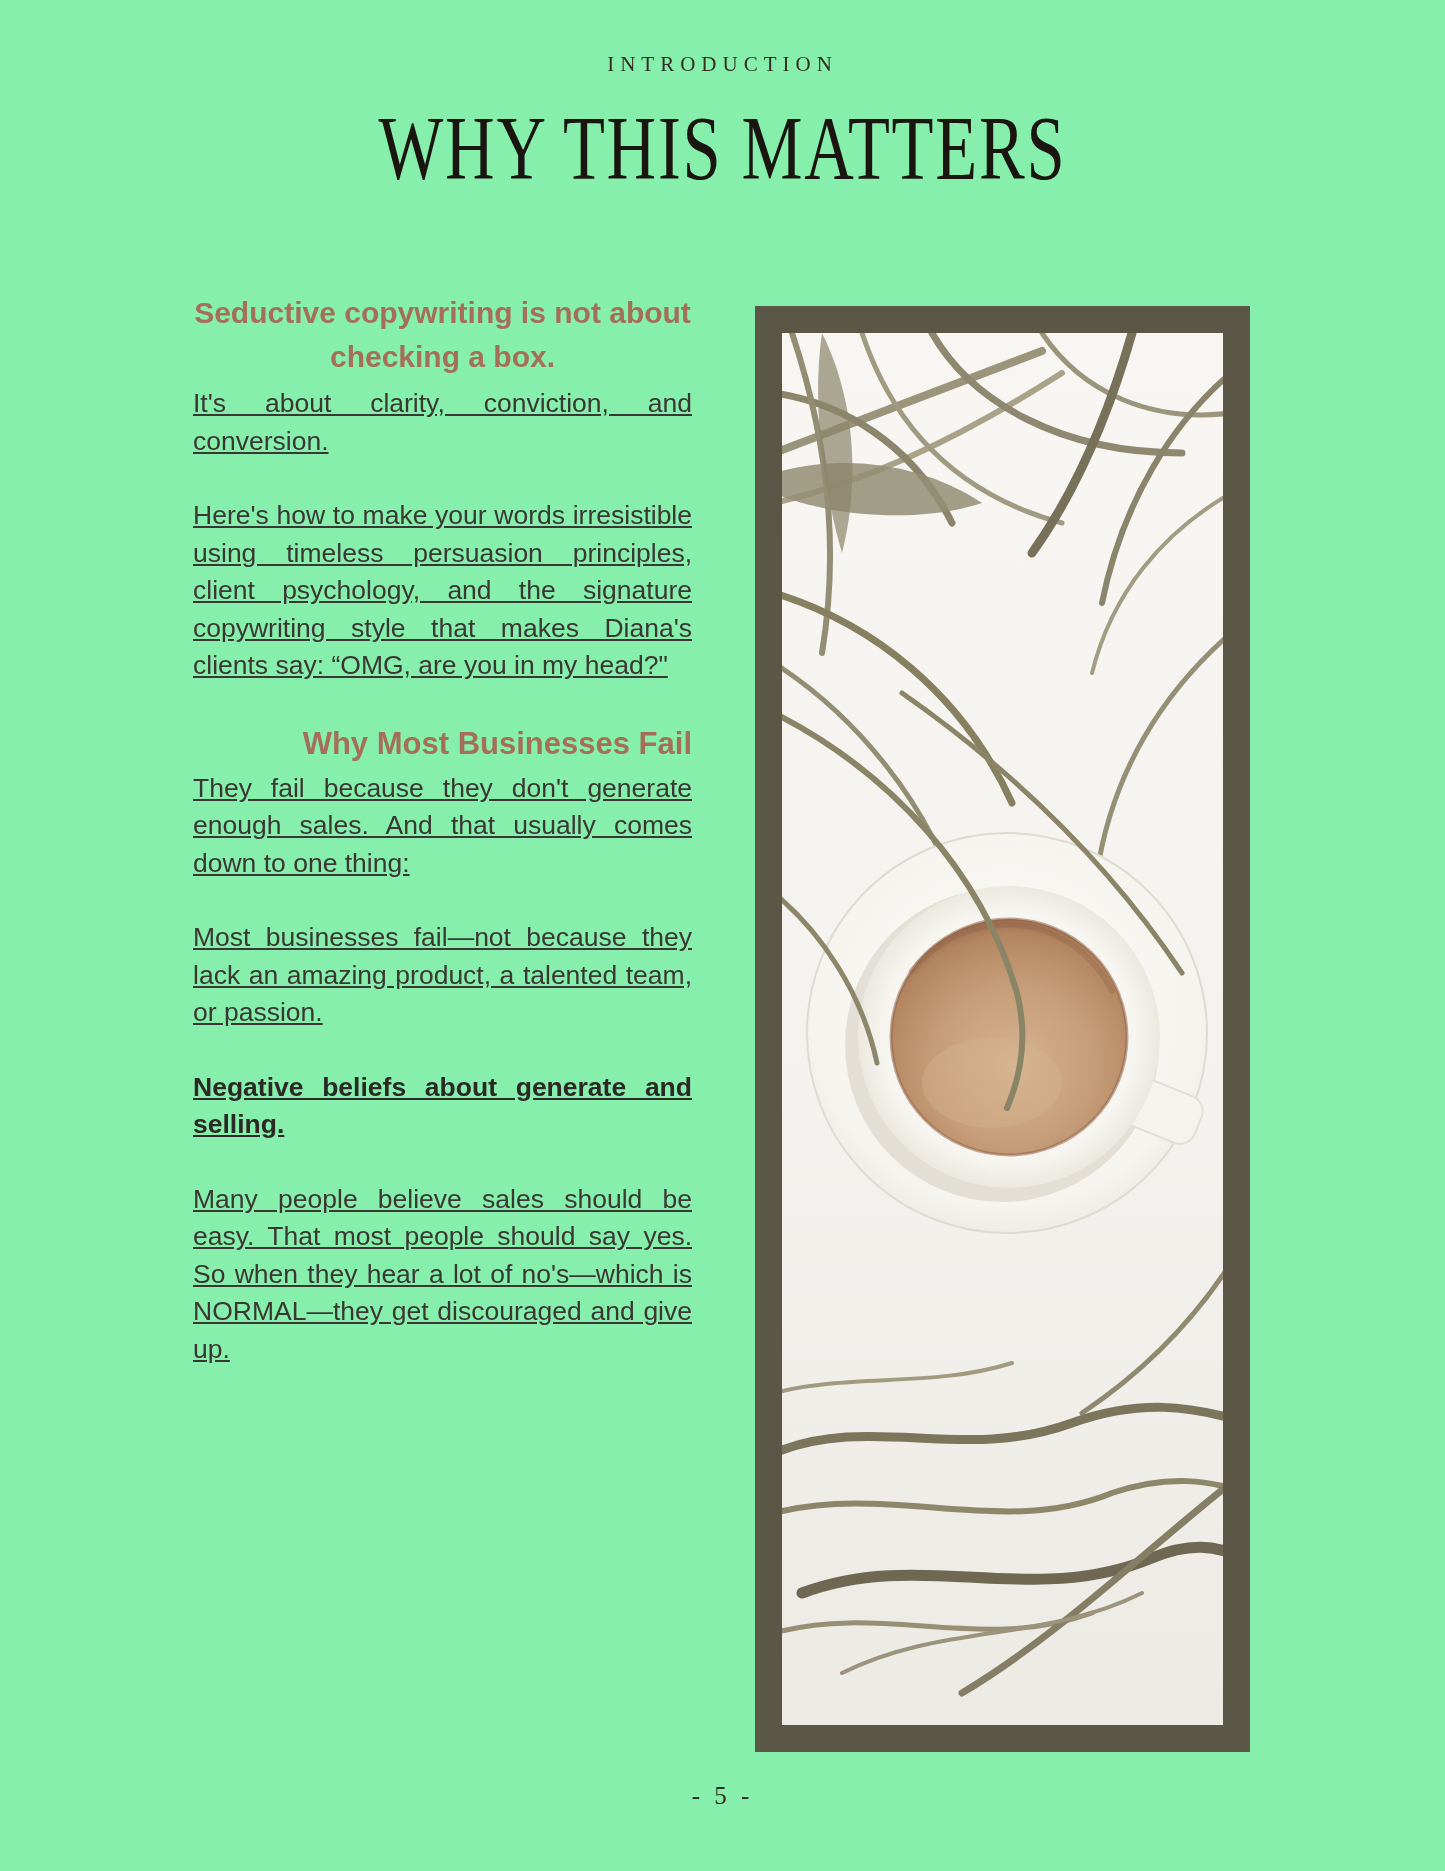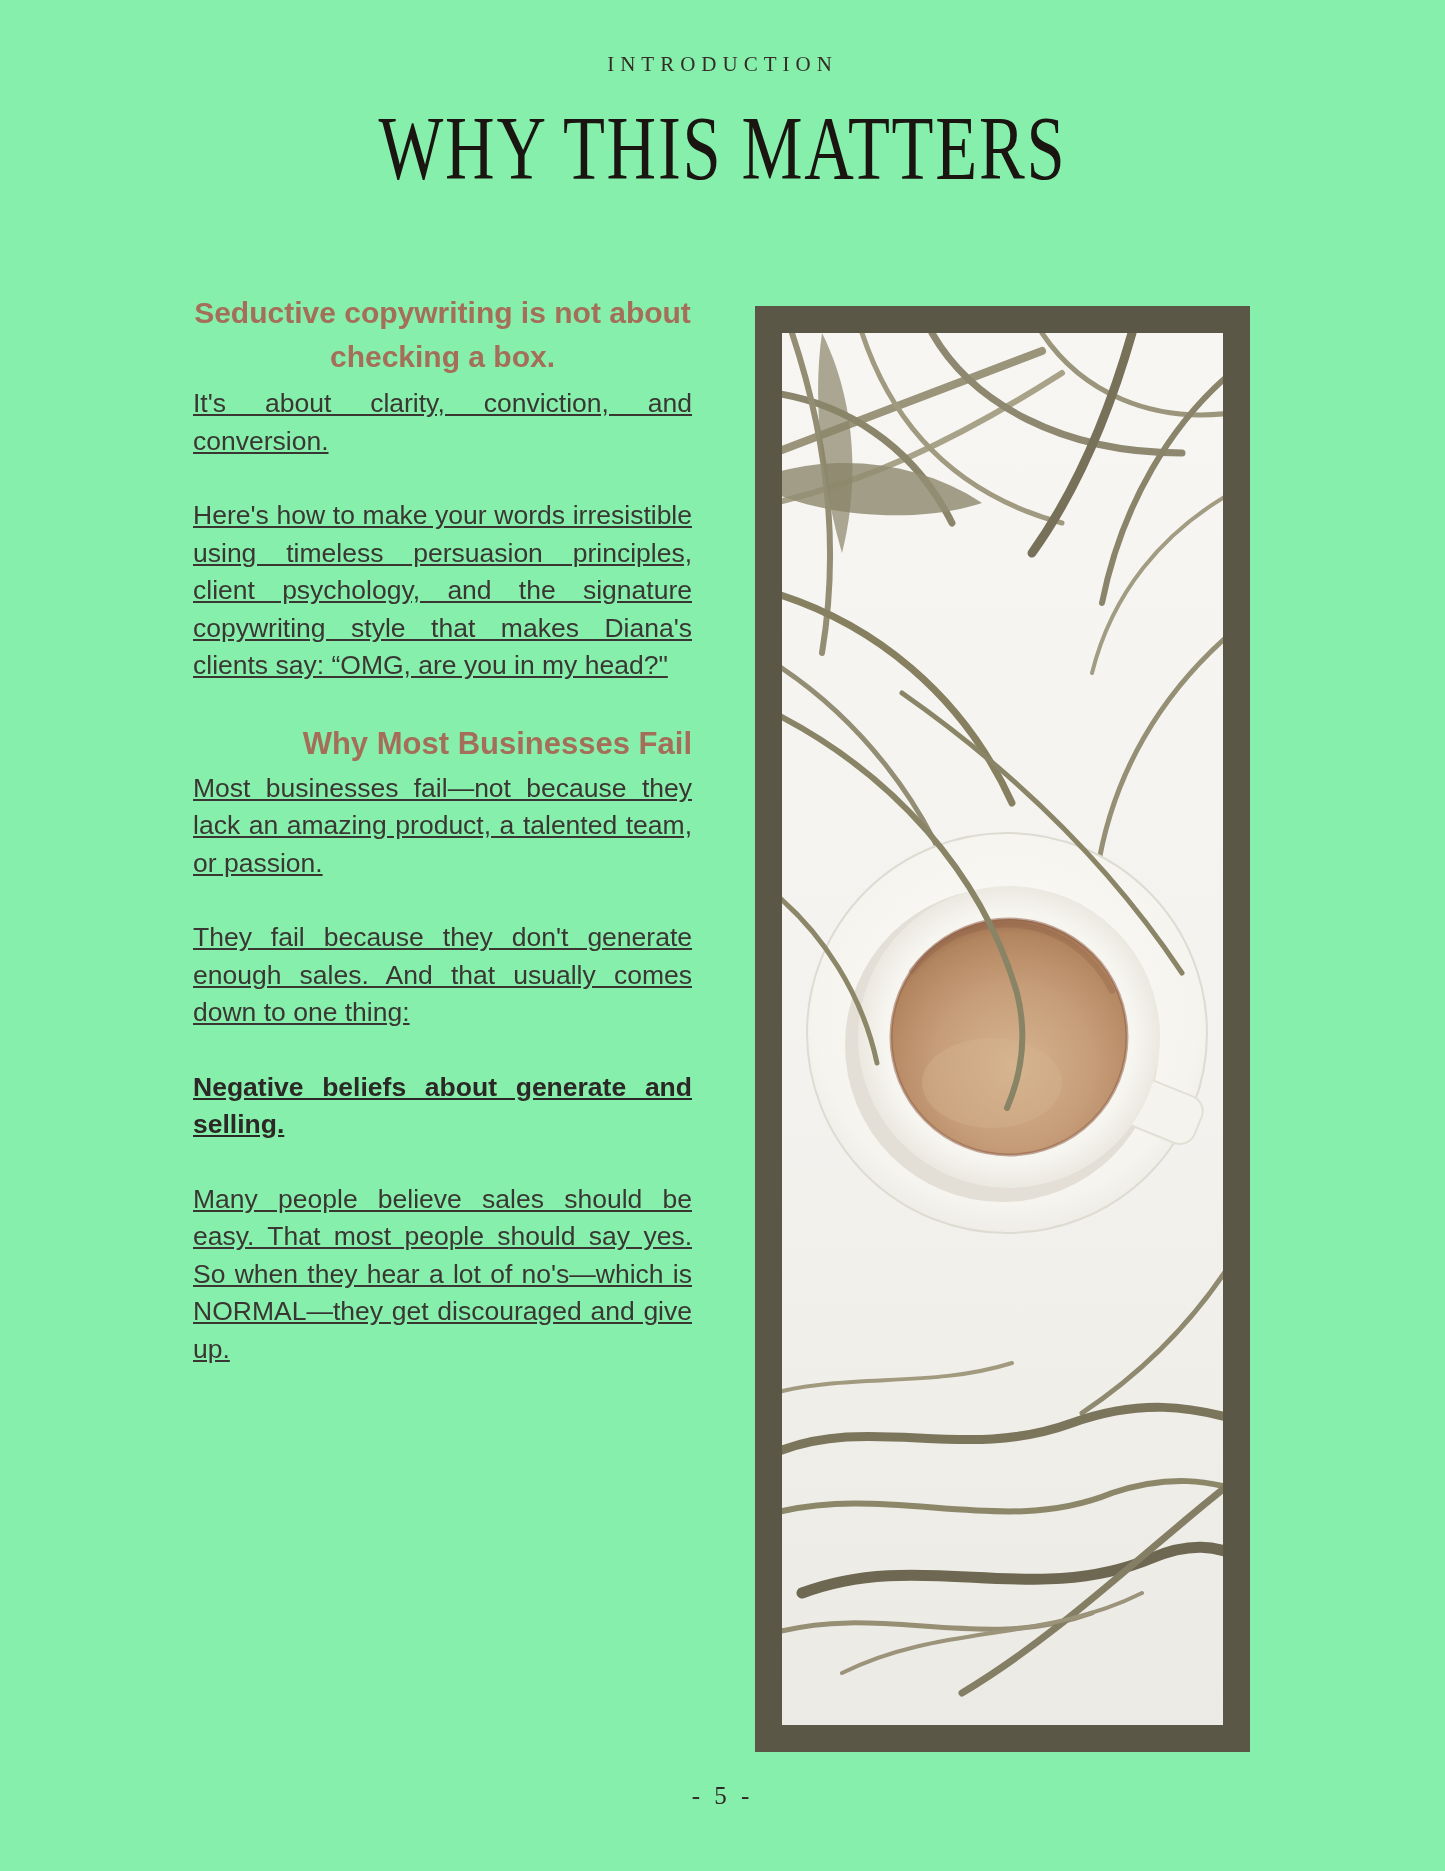--- a/index.html
+++ b/index.html
@@ -57,22 +57,22 @@
 
   <div class="eyebrow">INTRODUCTION</div>
 
   <div class="title">WHY THIS MATTERS</div>
 
   <div class="text-col">
     <h2 class="lead-heading">Seductive copywriting is not about checking a box.</h2>
     <p>It's about clarity, conviction, and conversion.</p>
     <p>Here's how to make your words irresistible using timeless persuasion principles, client psychology, and the signature copywriting style that makes Diana's clients say: “OMG, are you in my head?"</p>
     <h2 class="sub-heading">Why Most Businesses Fail</h2>
+    <p>They fail because they don't generate enough sales. And that usually comes down to one thing:</p>
     <p>Most businesses fail—not because they lack an amazing product, a talented team, or passion.</p>
-    <p>They fail because they don't generate enough sales. And that usually comes down to one thing:</p>
     <p class="bold-black">Negative beliefs about generate and selling.</p>
     <p>Many people believe sales should be easy. That most people should say yes. So when they hear a lot of no's—which is NORMAL—they get discouraged and give up.</p>
   </div>
 
   <figure class="photo-frame">
     <svg viewBox="0 0 441 1392" aria-hidden="true">
       <defs>
         <linearGradient id="photoBg" x1="0" y1="0" x2="0" y2="1">
           <stop offset="0" stop-color="#f7f6f2"></stop>
           <stop offset="0.55" stop-color="#f3f2ee"></stop>

